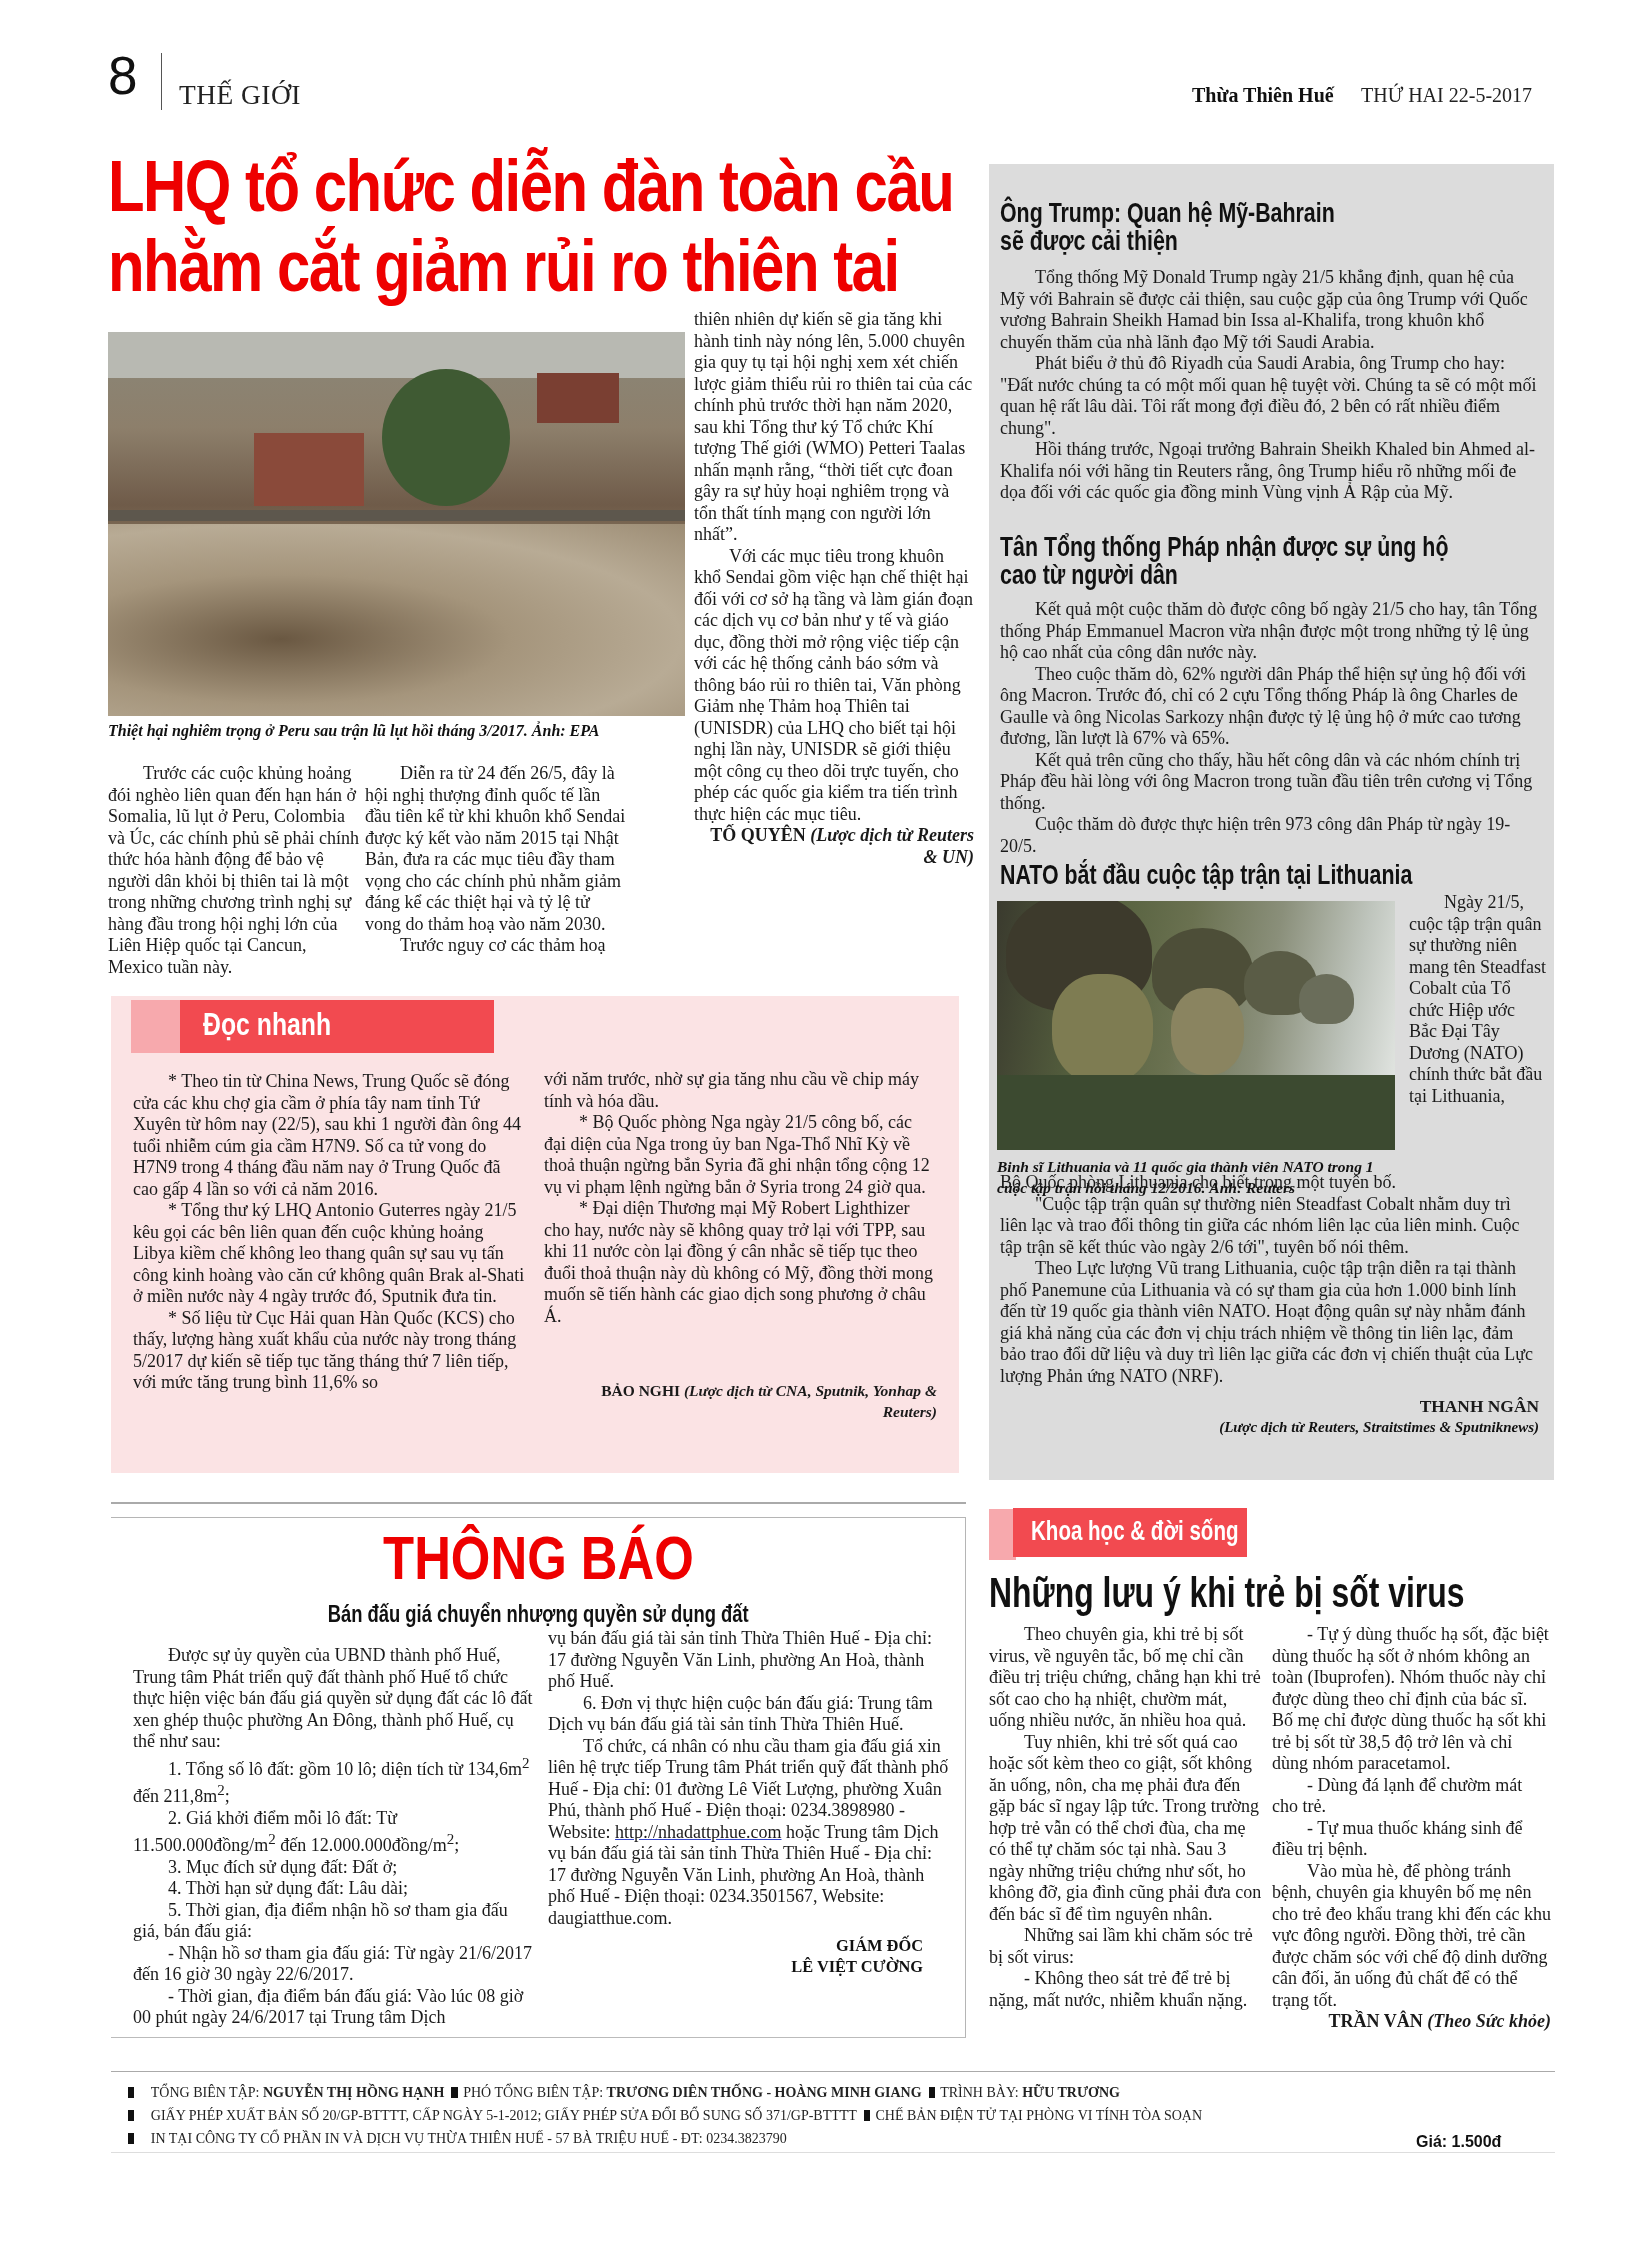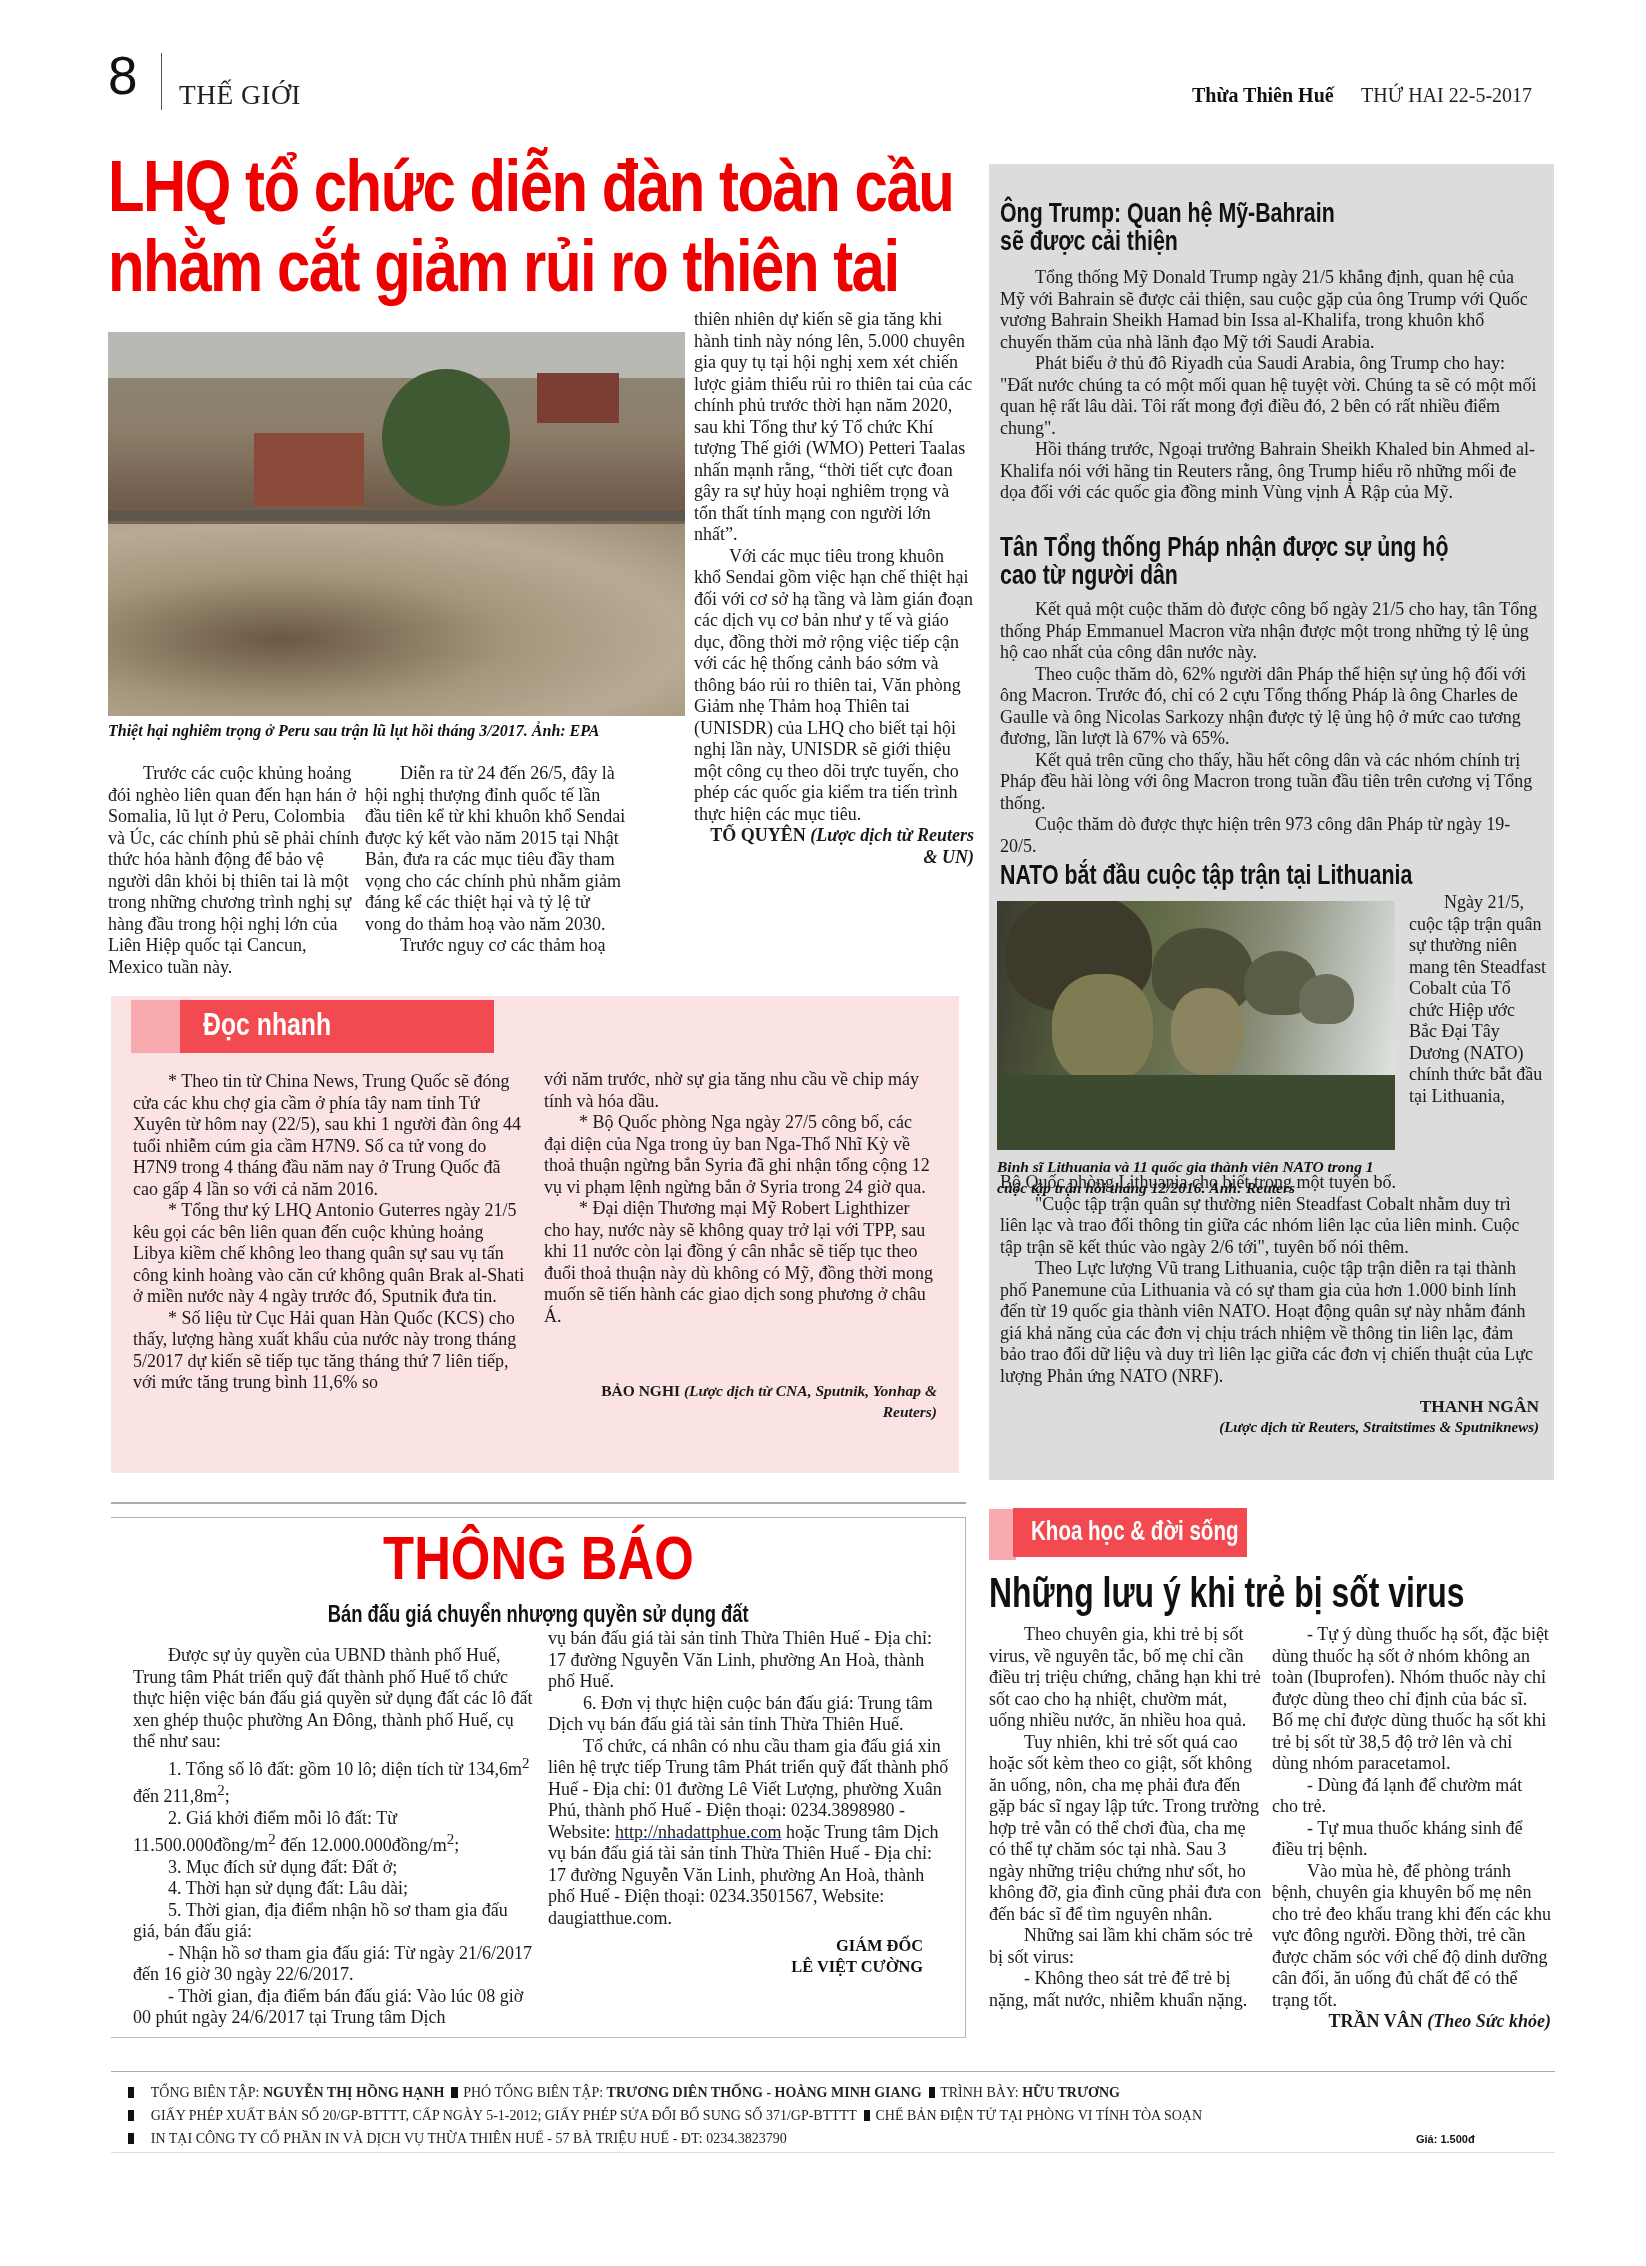--- a/index.html
+++ b/index.html
@@ -89,21 +89,21 @@
   #kh-col2 { left: 1272px; top: 1624px; width: 279px; }
 
   
   #footer-box { left: 111px; top: 2071px; width: 1444px; height: 82px; border-top: 1.8px solid #aaa; border-bottom: 1.8px solid #ddd; }
   .foot-line { position: absolute; left: 128px; font-family: "Liberation Serif", serif; font-size: 14px; line-height: 16.4px; color: #222; white-space: nowrap; }
   .foot-line .sq { display: inline-block; width: 6.4px; height: 11px; background: #111; margin-right: 16.4px; vertical-align: -0.9px; }
   .foot-line b { font-weight: bold; }
   #foot-1 { top: 2085px; }
   #foot-2 { top: 2108px; }
   #foot-3 { top: 2131px; font-family: Liberation Serif, serif; }
-  #price { left: 1416px; top: 2133px; font-family: "Liberation Sans", sans-serif; font-weight: bold; font-size: 11px; }
+  #price { left: 1416px; top: 2133px; font-family: "Liberation Sans", sans-serif; font-weight: bold; font-size: 16px; }
 </style>
 </head>
 <body>
 
 <div class="abs" id="page-num">8</div>
 <div class="abs" id="page-sep"></div>
 <div class="abs" id="section-name">THẾ GIỚI</div>
 <div class="abs" id="paper-name">Thừa Thiên Huế</div>
 <div class="abs" id="issue-date">THỨ HAI 22-5-2017</div>
 
@@ -190,21 +190,21 @@
 <div class="abs" id="docnhanh-tab"></div>
 <div class="abs" id="docnhanh-title"><span>Đọc nhanh</span></div>
 
 <div class="abs body-text" id="dn-col1">
   <p><b class="dn-bold">* Theo tin từ China News,</b><span> Trung Quốc sẽ đóng cửa các khu chợ gia cầm ở phía tây nam tỉnh Tứ Xuyên từ hôm nay (22/5), sau khi 1 người đàn ông 44 tuổi nhiễm cúm gia cầm H7N9. Số ca tử vong do H7N9 trong 4 tháng đầu năm nay ở Trung Quốc đã cao gấp 4 lần so với cả năm 2016.</span></p>
   <p><b class="dn-bold">* Tổng thư ký LHQ Antonio Guterres</b><span> ngày 21/5 kêu gọi các bên liên quan đến cuộc khủng hoảng Libya kiềm chế không leo thang quân sự sau vụ tấn công kinh hoàng vào căn cứ không quân Brak al-Shati ở miền nước này 4 ngày trước đó, Sputnik đưa tin.</span></p>
   <p><b class="dn-bold">* Số liệu từ Cục Hải quan Hàn Quốc (KCS) cho thấy,</b><span> lượng hàng xuất khẩu của nước này trong tháng 5/2017 dự kiến sẽ tiếp tục tăng tháng thứ 7 liên tiếp, với mức tăng trung bình 11,6% so</span></p>
 </div>
 <div class="abs body-text" id="dn-col2">
   <p class="noindent">với năm trước, nhờ sự gia tăng nhu cầu về chip máy tính và hóa dầu.</p>
-  <p><b class="dn-bold">* Bộ Quốc phòng Nga ngày 27/5 công bố,</b><span> các đại diện của Nga trong ủy ban Nga-Thổ Nhĩ Kỳ về thoả thuận ngừng bắn Syria đã ghi nhận tổng cộng 12 vụ vi phạm lệnh ngừng bắn ở Syria trong 24 giờ qua.</span></p>
+  <p><b class="dn-bold">* Bộ Quốc phòng Nga ngày 21/5 công bố,</b><span> các đại diện của Nga trong ủy ban Nga-Thổ Nhĩ Kỳ về thoả thuận ngừng bắn Syria đã ghi nhận tổng cộng 12 vụ vi phạm lệnh ngừng bắn ở Syria trong 24 giờ qua.</span></p>
   <p><b class="dn-bold">* Đại diện Thương mại Mỹ Robert Lighthizer cho hay,</b><span> nước này sẽ không quay trở lại với TPP, sau khi 11 nước còn lại đồng ý cân nhắc sẽ tiếp tục theo đuổi thoả thuận này dù không có Mỹ, đồng thời mong muốn sẽ tiến hành các giao dịch song phương ở châu Á.</span></p>
 </div>
 <div class="abs body-text byline" id="dn-byline">
   <span>BẢO NGHI</span>
   <i>(Lược dịch từ CNA, Sputnik, Yonhap &amp; Reuters)</i>
 </div>
 
 <div class="abs" id="tb-topline"></div>
 <div class="abs" id="tb-box"></div>
 <div class="abs" id="tb-title"><span>THÔNG BÁO</span></div>

